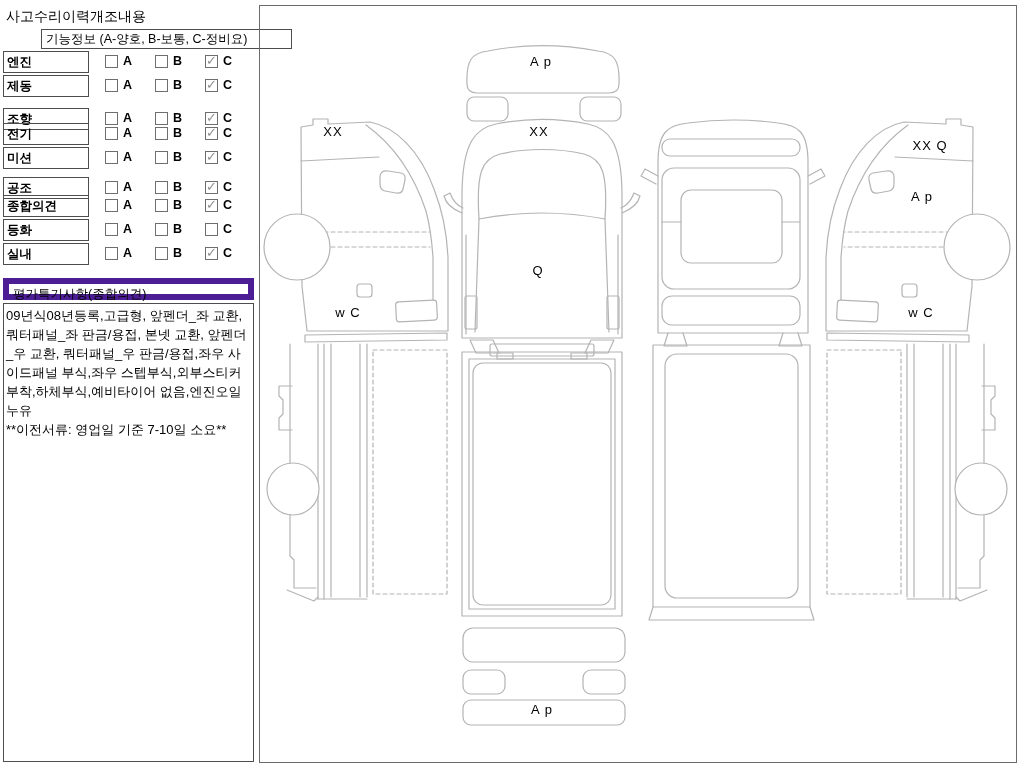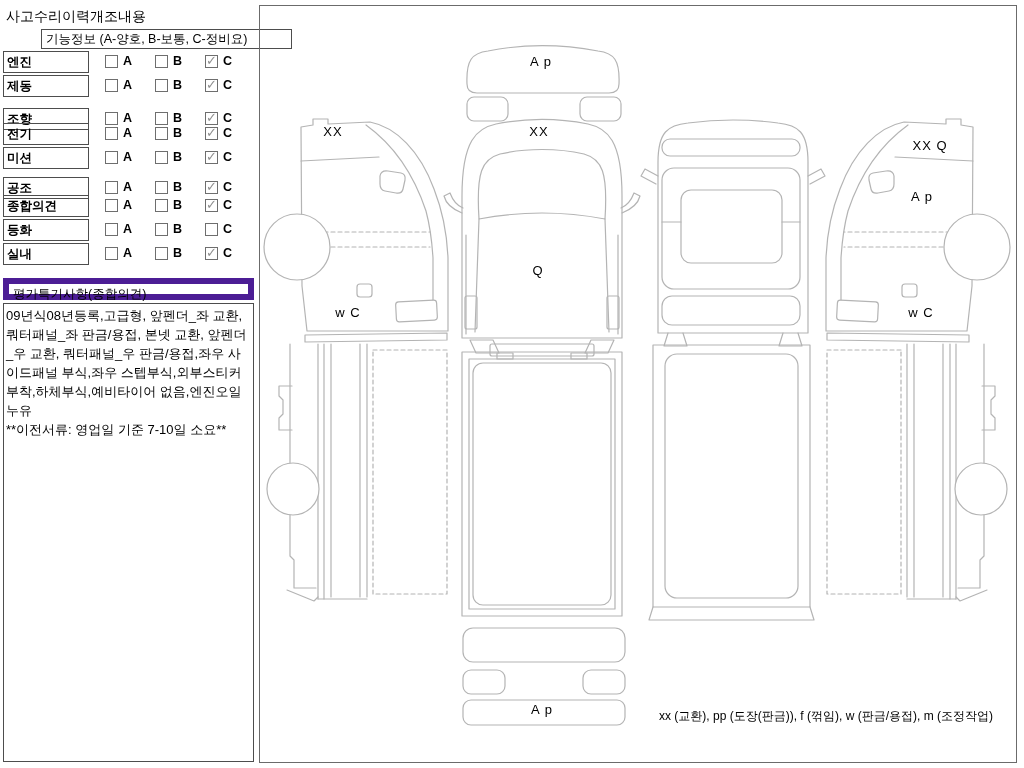--- a/index.html
+++ b/index.html
@@ -260,14 +260,13 @@
     <span class="marking" style="left: 541px; top: 61px;">A p</span>
     <span class="marking" style="left: 539px; top: 131px;">XX</span>
     <span class="marking" style="left: 538px; top: 270px;">Q</span>
     <span class="marking" style="left: 542px; top: 709px;">A p</span>
     <span class="marking" style="left: 930px; top: 145px;">XX Q</span>
     <span class="marking" style="left: 922px; top: 196px;">A p</span>
     <span class="marking" style="left: 921px; top: 312px;">w C</span>
   </div>
 
 <div class="abs legend">
-  <div>xx (교환), pp (도장(판금)), f (꺾임), w (판금/용접), m (조정작업)</div>
 </div>
 
 </body></html>

